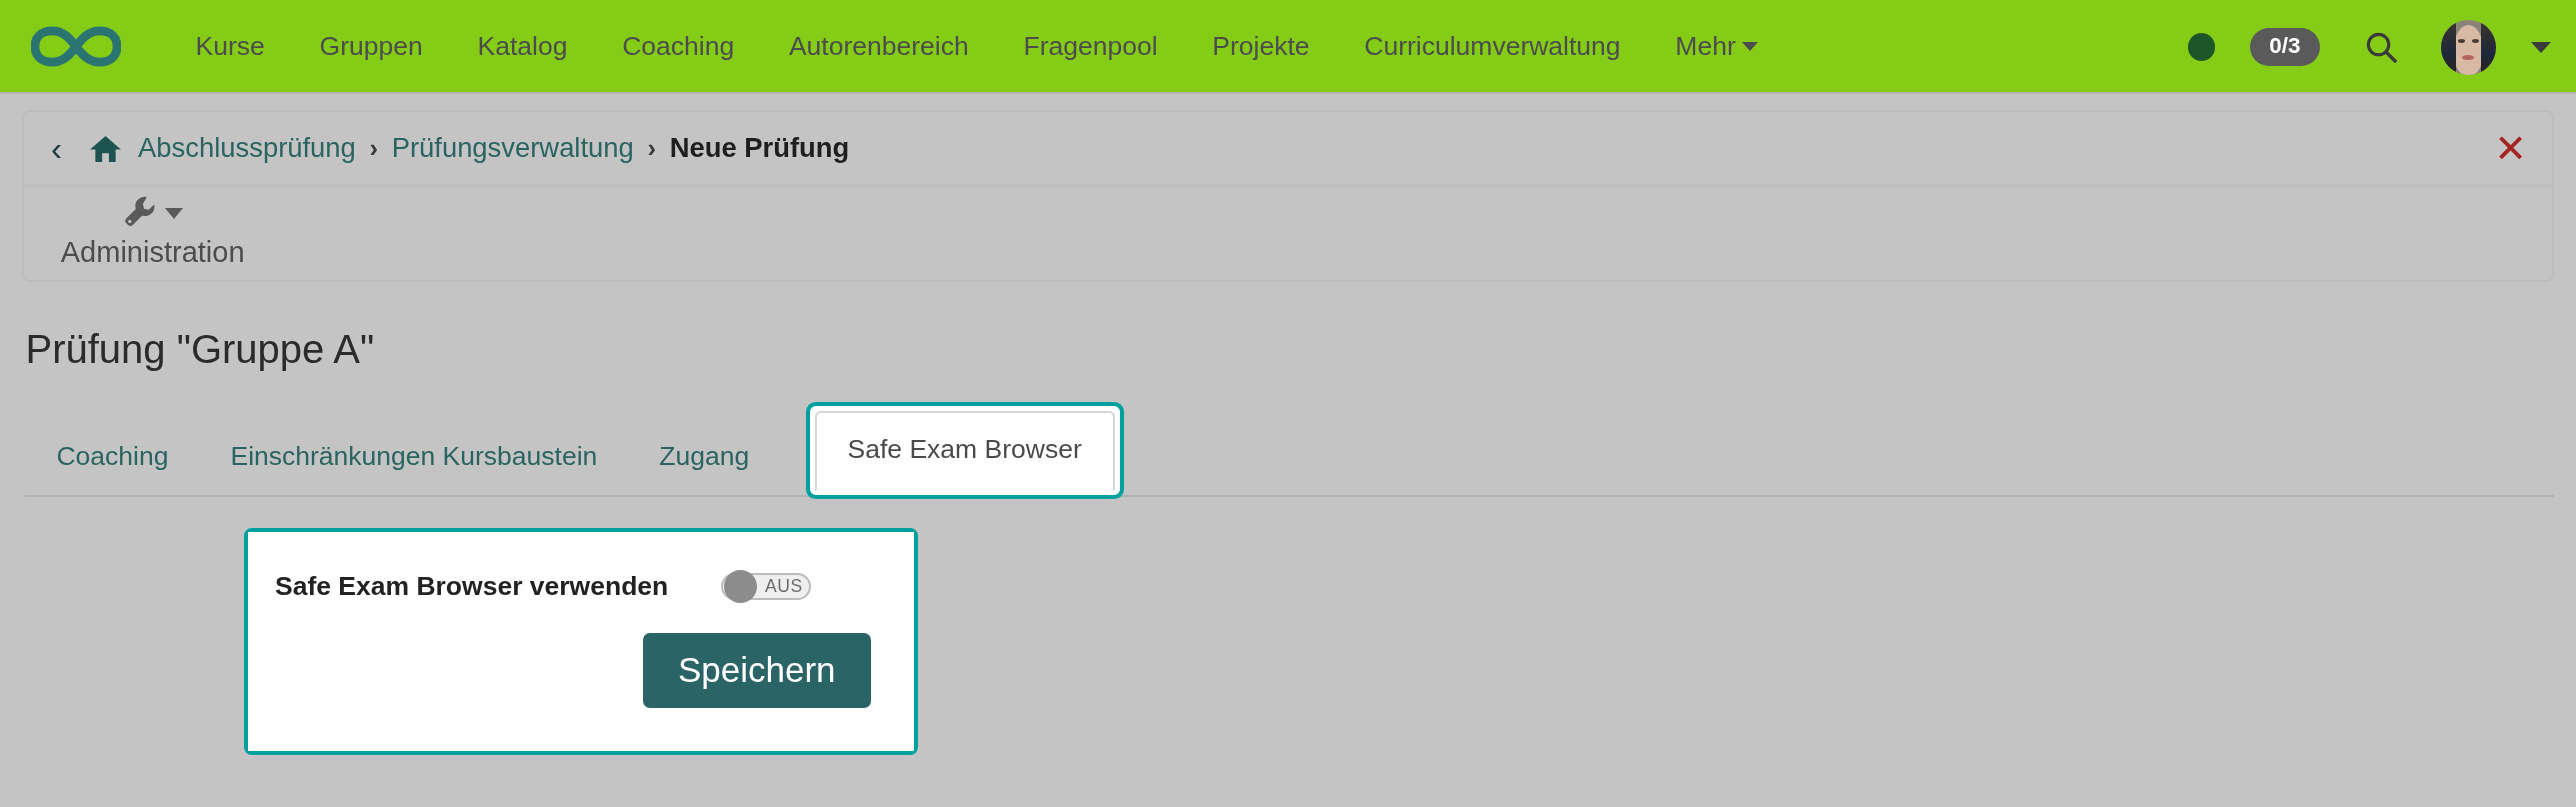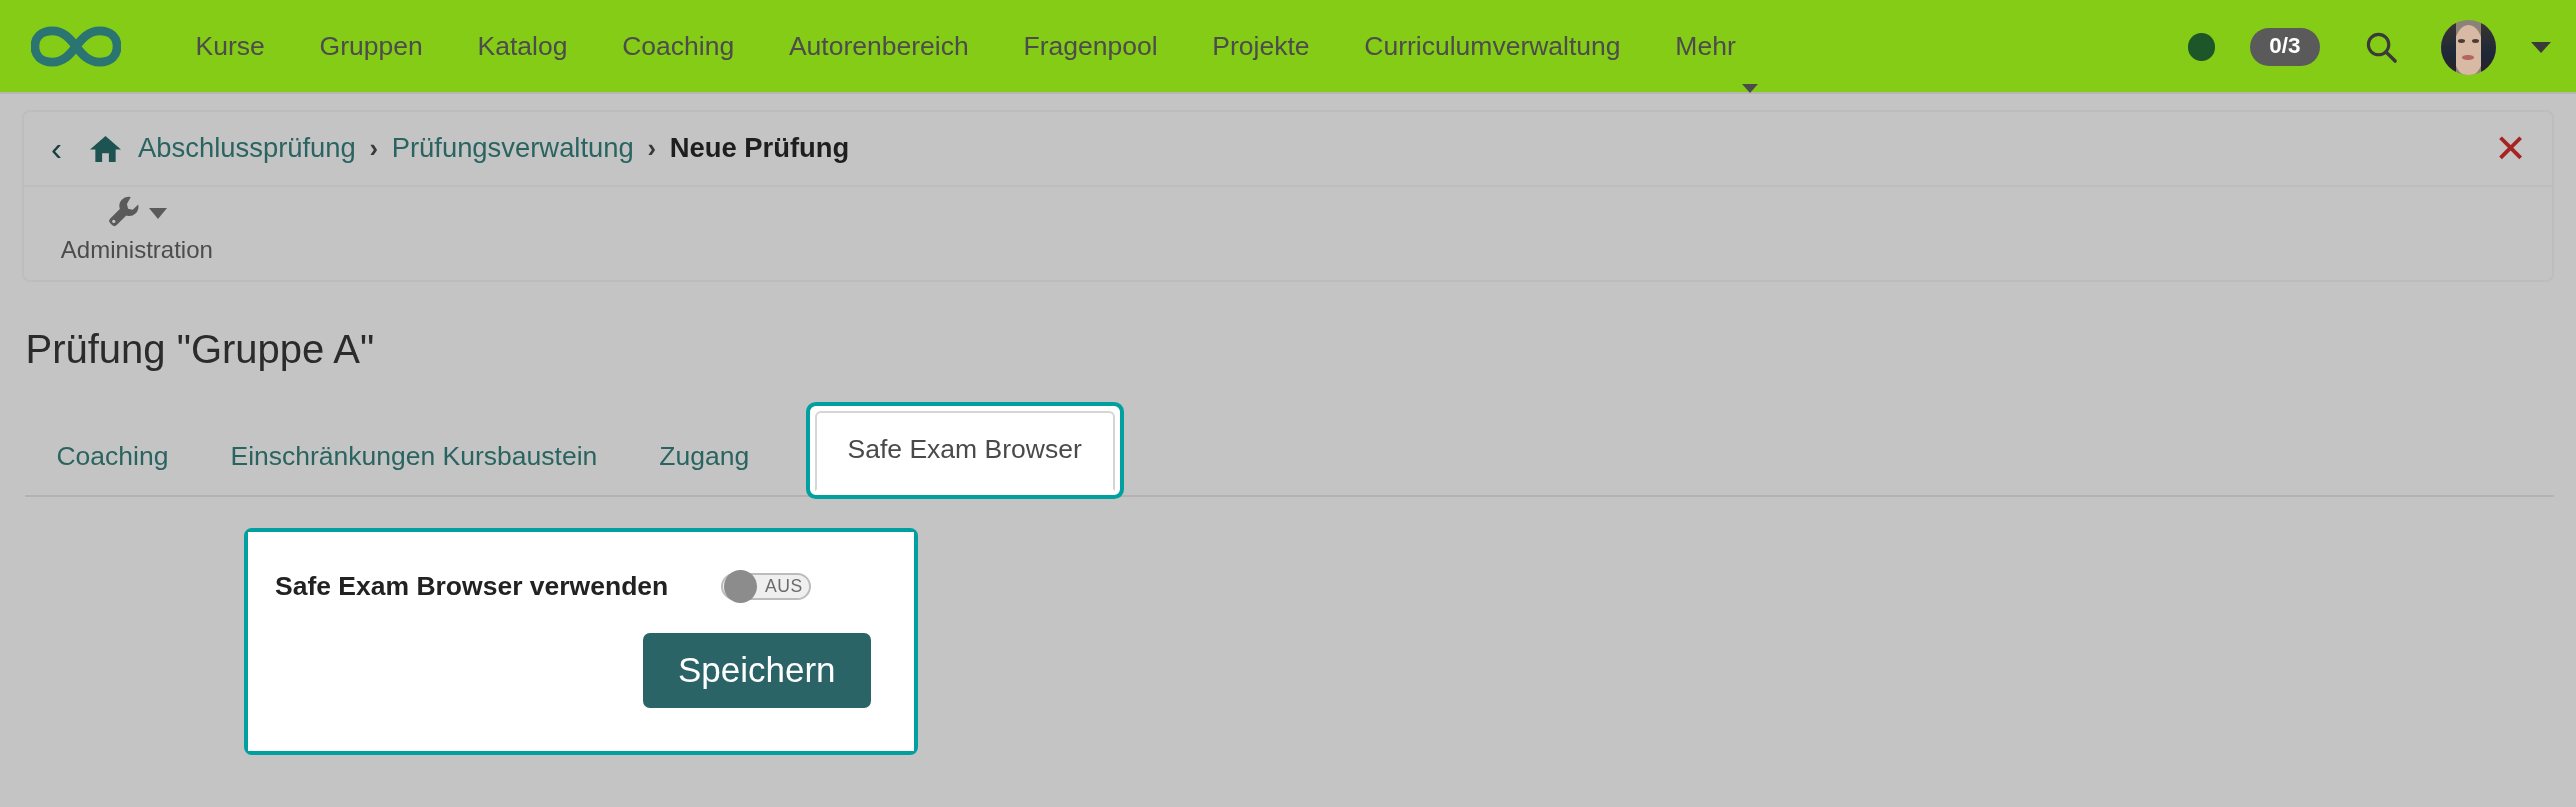--- a/index.html
+++ b/index.html
@@ -47,21 +47,21 @@
     font-size: 26.5px;
     color: #4c4c4c;
     padding: 0 27.4px;
     line-height: 94px;
     white-space: nowrap;
     cursor: pointer;
     text-decoration: none;
   }
   .nav-link.has-caret {
     display: flex;
-    align-items: flex-end;
+    align-items: center;
     gap: 6px;
   }
   .caret-down {
     width: 0; height: 0;
     border-left: 8.8px solid transparent;
     border-right: 8.8px solid transparent;
     border-top: 9.8px solid #4c4c4c;
     display: inline-block;
   }
 
@@ -203,21 +203,21 @@
     gap: 7.8px;
     height: 39px;
   }
   .tool-caret {
     width: 0; height: 0;
     border-left: 9.8px solid transparent;
     border-right: 9.8px solid transparent;
     border-top: 11.8px solid #5a5a5a;
   }
   .tool-label {
-    font-size: 24px;
+    font-size: 29px;
     color: #4c4c4c;
     margin-top: 2.9px;
     white-space: nowrap;
   }
 
   
   .main {
     padding: 0 21.6px;
   }
   .page-title {

